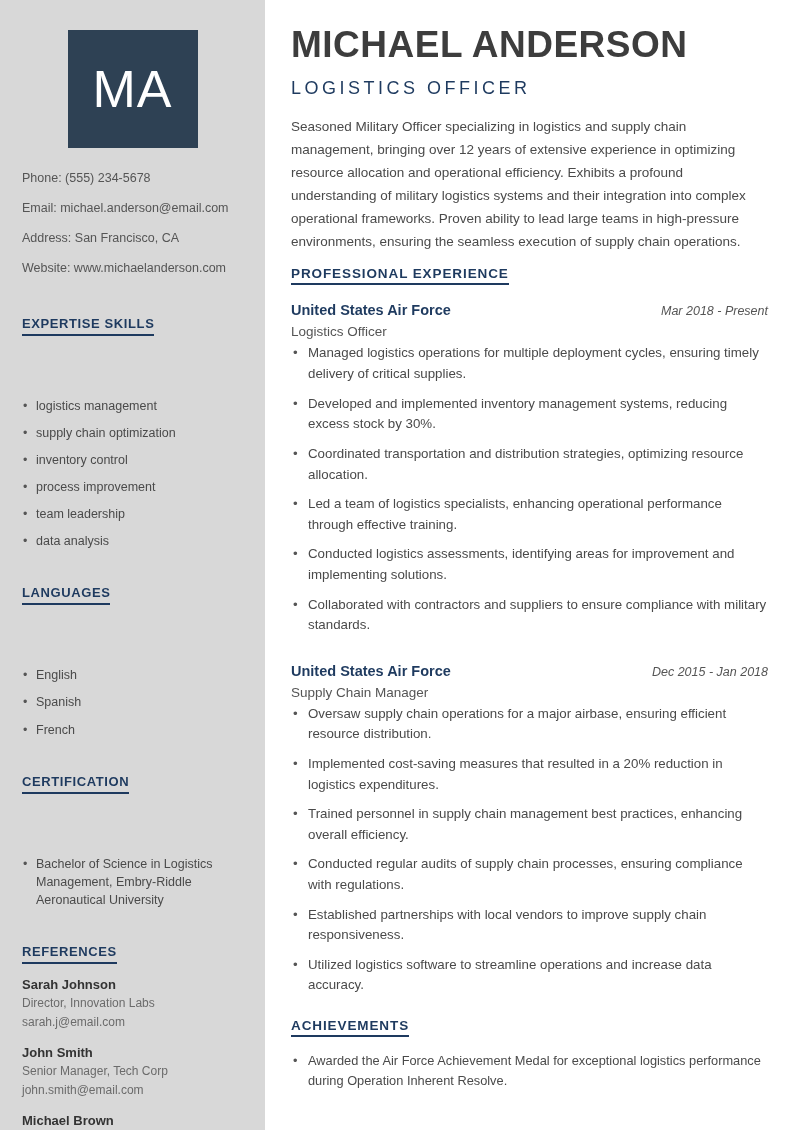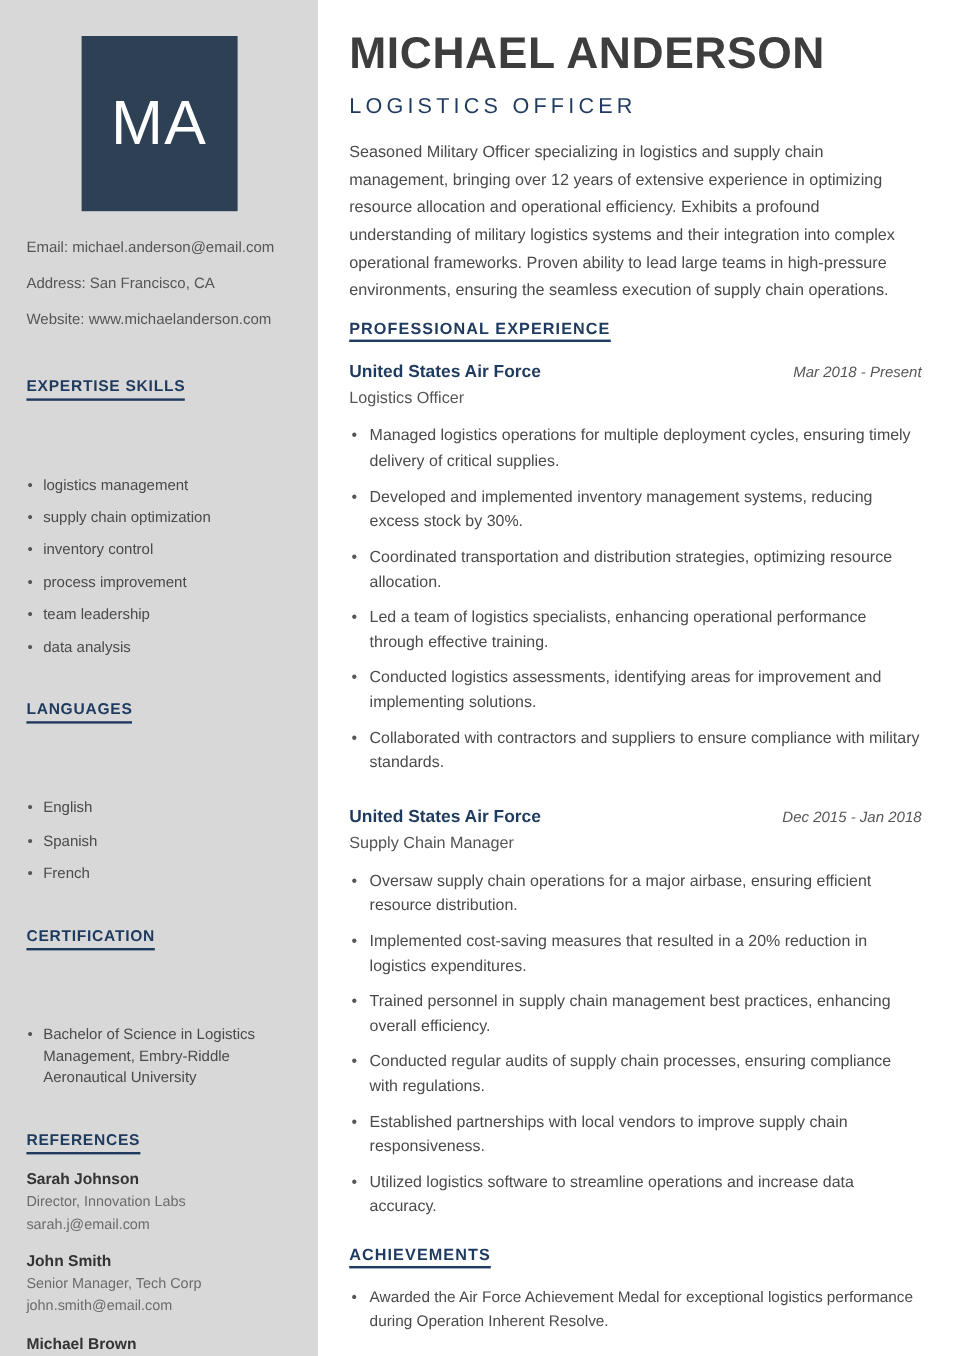--- a/index.html
+++ b/index.html
@@ -20,21 +20,21 @@
 
   
   .sidebar {
     width: 265px;
     flex-shrink: 0;
     background: #d8d8d8;
     padding: 30px 22px 24px 22px;
   }
   .avatar {
     width: 130px;
-    height: 146px;
+    height: 118px;
     background: var(--accent-dark, #2e4154);
     margin: 0 auto;
     display: flex;
     align-items: center;
     justify-content: center;
   }
   .avatar-initials {
     color: #ffffff;
     font-size: 52px;
     font-weight: 400;
@@ -137,21 +137,21 @@
   .dates {
     font-size: 12.5px;
     font-style: italic;
     color: #555;
   }
   .role {
     margin-top: 6px;
     font-size: 13.5px;
     color: #555;
   }
-  ul.main-list { list-style: none; margin-top: 14px; }
+  ul.main-list { list-style: none; margin-top: 4px; }
   ul.main-list li {
     position: relative;
     padding-left: 17px;
     font-size: 13.3px;
     color: #4a4a4a;
     line-height: 1.55;
     margin-bottom: 9px;
   }
   ul.main-list li::before {
     content: "\2022";
@@ -170,20 +170,21 @@
 
 <div class="page">
 
   <aside class="sidebar">
 
     <div class="avatar">
       <span class="avatar-initials">MA</span>
     </div>
 
     <div class="contact">
+      <div class="contact-line">Phone: (555) 234-5678</div>
       <div class="contact-line">Email: michael.anderson@email.com</div>
       <div class="contact-line">Address: San Francisco, CA</div>
       <div class="contact-line">Website: www.michaelanderson.com</div>
     </div>
 
     <div>
       <h2 class="side-heading">EXPERTISE SKILLS</h2>
       <ul class="side-list">
           <li>logistics management</li>
           <li>supply chain optimization</li>

